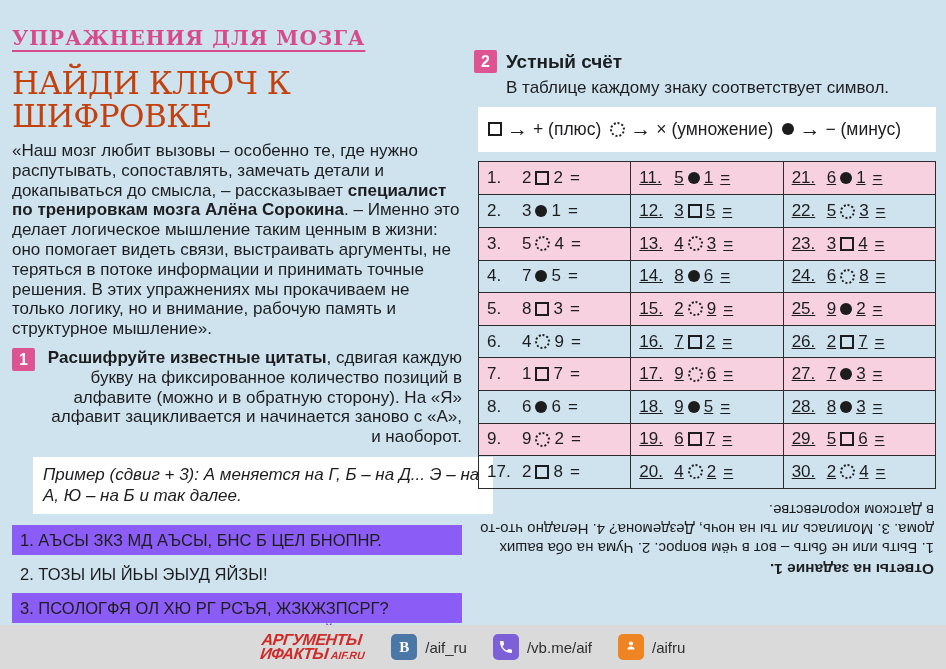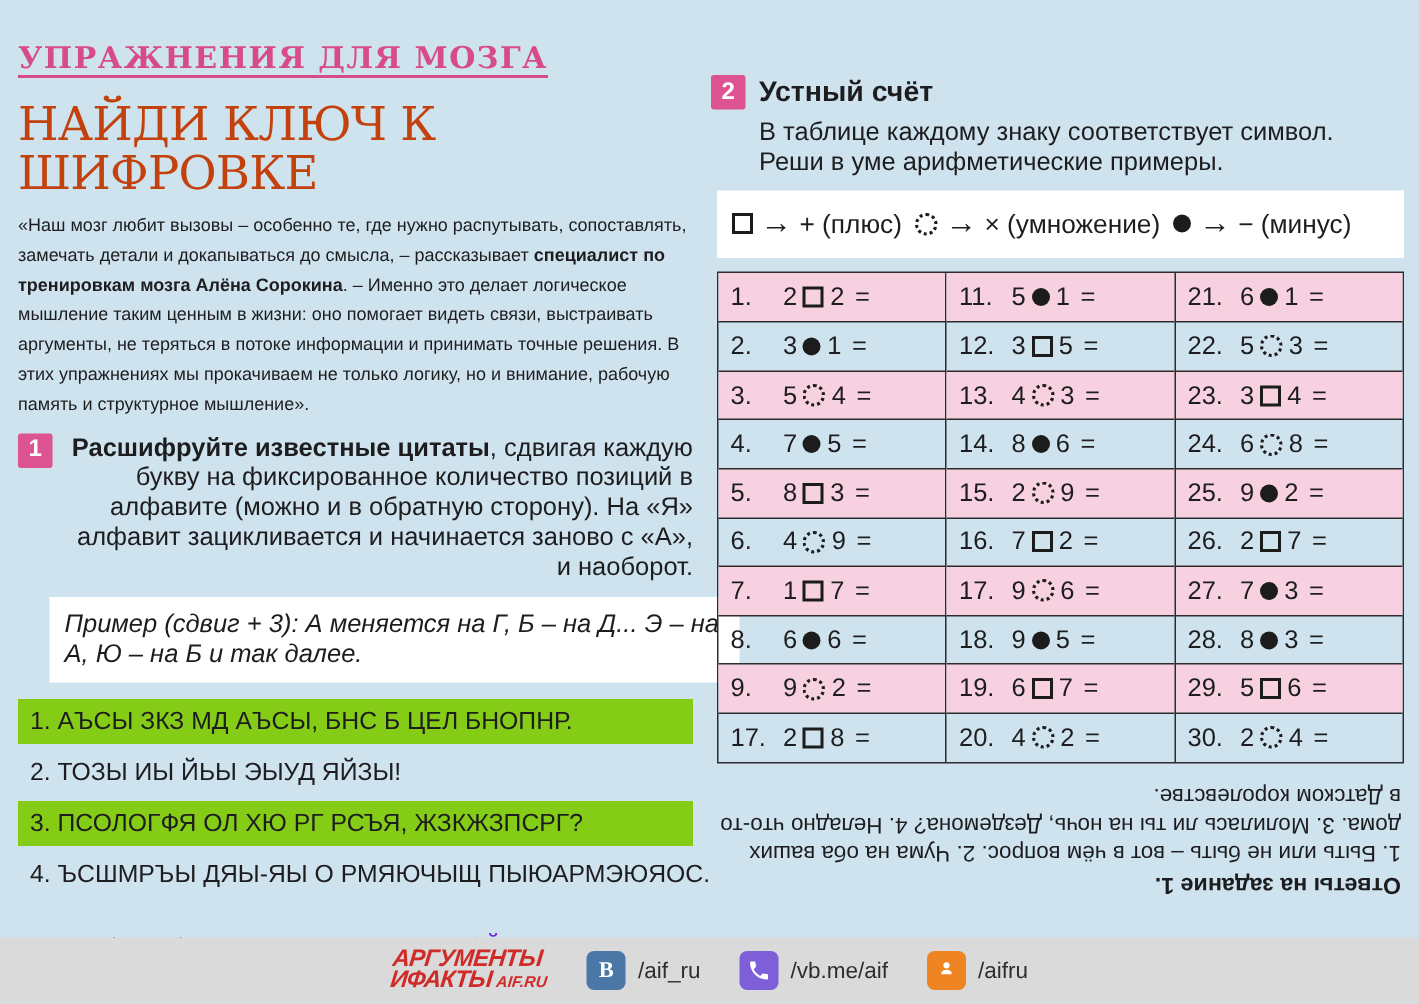--- a/index.html
+++ b/index.html
@@ -12,39 +12,39 @@
   .col-left{position:absolute;left:12px;top:26px;width:450px;}
   .kicker{
     font-family:"DejaVu Serif", serif;font-weight:bold;font-size:20px;
     color:#d74b8a;letter-spacing:1px;
     text-decoration:underline;text-decoration-thickness:2px;text-underline-offset:5px;
   }
   .page-title{
     font-family:"DejaVu Serif", serif;font-weight:normal;font-size:31px;
     letter-spacing:-0.5px;color:#c2410c;margin:17px 0 9px 0;line-height:1.05;
   }
-  .intro{font-size:12px;line-height:19.8px;margin:0;}
+  .intro{font-size:17px;line-height:19.8px;margin:0;}
   .intro b{font-weight:bold;}
   .task{display:flex;margin-top:9px;}
   .badge{
     width:23px;height:23px;flex:0 0 23px;background:#de5391;color:#fff;
     font-weight:bold;font-size:16px;display:flex;align-items:center;justify-content:center;
     border-radius:2px;
   }
   .task-text{margin-left:9px;font-size:17px;line-height:19.8px;text-align:right;}
   .example-box{
     background:#ffffff;margin:10px 0 0 21px;padding:8px 10px;width:460px;
     box-sizing:border-box;font-style:italic;font-size:17px;line-height:20.5px;
   }
   .cipher-list{list-style:none;margin:11px 0 0 0;padding:0;}
   .cipher-list li{
     font-size:16.5px;height:30px;line-height:30px;padding:0 8px;margin-bottom:4px;
     white-space:nowrap;
   }
-  .cipher-list li.hl{background:#84cc16;}
+  .cipher-list li.hl{background:#8b5cf6;}
   .credit{position:absolute;left:38px;top:597px;font-size:15.5px;color:#6d28d9;}
   
   .col-right{position:absolute;left:474px;top:50px;width:462px;}
   .task2-head{display:flex;align-items:center;}
   .task2-title{margin-left:9px;font-weight:bold;font-size:19px;text-align:right;}
   .task2-desc{margin:5px 0 0 32px;font-size:17px;line-height:19.8px;}
   .key-box{
     margin:9px 0 0 4px;background:#ffffff;height:45px;box-sizing:border-box;
     display:flex;align-items:center;padding:0 10px;gap:9px;font-size:17.5px;
   }
@@ -52,21 +52,21 @@
   .arrow{font-size:21px;line-height:1;position:relative;top:-1px;}
   .sym{display:inline-block;box-sizing:border-box;}
   .sym-square{width:14px;height:14px;border:2.4px solid #1c1c1c;}
   .sym-dotted-circle{width:15px;height:15px;border:2px dotted #1c1c1c;border-radius:50%;}
   .sym-filled-circle{width:12px;height:12px;background:#1c1c1c;border-radius:50%;}
   .math-table{
     margin:9px 0 0 4px;width:458px;box-sizing:border-box;display:flex;
     border:1.6px solid #2c2c2c;
   }
   .math-col{flex:1;}
-  .math-col + .math-col{border-left:1.6px solid #2c2c2c;}
+  .math-col + .math-col{border-left:1.6px solid #2c2c2c;text-decoration:underline;}
   .math-row{
     height:32.6px;display:flex;align-items:center;padding-left:8px;
     box-sizing:border-box;font-size:17px;
   }
   .math-row + .math-row{border-top:1.6px solid #2c2c2c;}
   .math-row.pink{background:#f7d1e0;}
   .math-row .num{width:35px;flex:0 0 35px;}
   .expr{display:flex;align-items:center;gap:4px;}
   .expr .eq{margin-left:3px;}
   .answers{
@@ -121,21 +121,20 @@
     <div class="credit">Инфографика Марии КЛЕМЕНТЬЕВОЙ</div>
   </div>
 
   <div class="col-right">
     <div class="task2-head">
       <span class="badge">2</span>
       <span class="task2-title">Устный счёт</span>
     </div>
     <div class="task2-desc">
       <div>В таблице каждому знаку соответствует символ.</div>
-      <div>Реши в уме арифметические примеры.</div>
     </div>
 
     <div class="key-box">
         <span class="key-item">
           <span class="sym sym-square"></span>
           <span class="arrow">→</span>
           <span>+ (плюс)</span>
         </span>
         <span class="key-item">
           <span class="sym sym-dotted-circle"></span>

